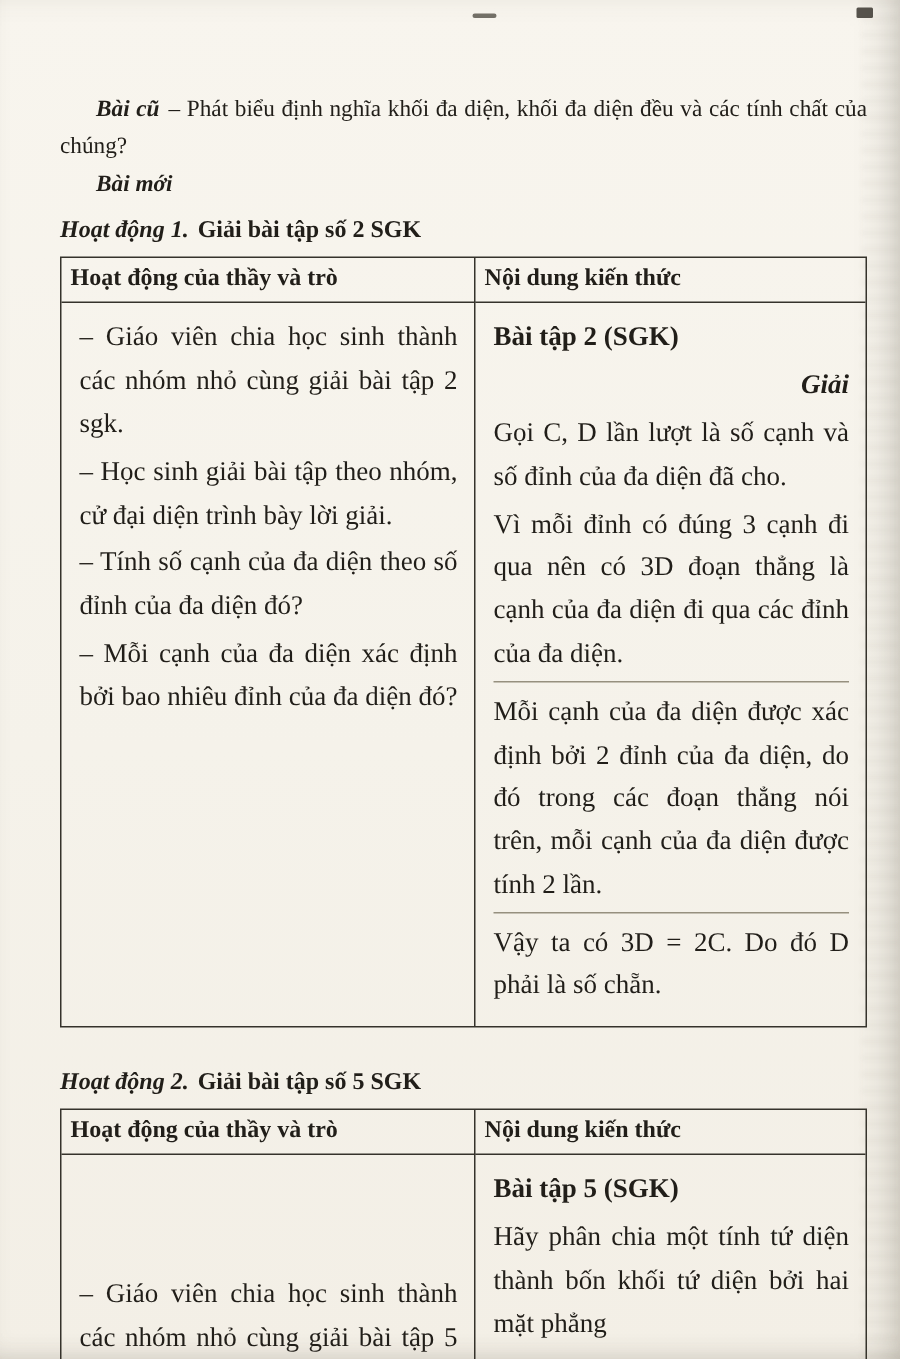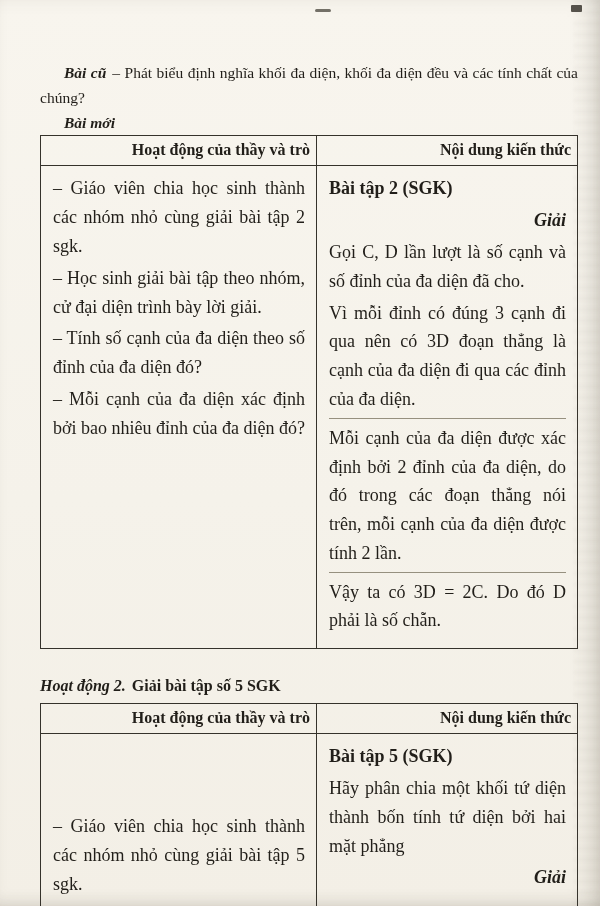--- a/index.html
+++ b/index.html
@@ -46,21 +46,21 @@
   .mt1 { margin-top: 28px; }
 
   .tbl {
     border: 1.6px solid #35322b;
     display: grid;
     grid-template-columns: 51.5% 48.5%;
     background: transparent;
     margin-bottom: 4px;
   }
   .th {
-    font-weight: bold; font-size: 16px; text-align: right;
+    font-weight: bold; font-size: 16px; text-align: left;
     padding: 5px 6px 6px 6px;
     border-bottom: 1.4px solid #35322b;
   }
   .cell-l { border-right: 1.4px solid #35322b; }
   .td {
     padding: 8px 11px 10px 12px;
     font-size: 18px; line-height: 1.6; text-align: justify;
   }
   .td p { margin-bottom: 3px; }
   .giai { text-align: right; font-weight: bold; font-style: italic; margin: 2px 0 3px 0; }
@@ -77,20 +77,23 @@
   <div class="bleed"></div>
   <div class="mark-top"></div>
   <div class="mark-corner"></div>
 
   <p class="para indent">
     <span class="bi lblgap">Bài cũ</span><span>– Phát biểu định nghĩa khối đa diện, khối đa diện đều và các tính chất của chúng?</span>
   </p>
 
   <p class="para indent bi">Bài mới</p>
 
+  <h3 class="activity">
+    <span class="bi lblgap">Hoạt động 1.</span><span class="b">Giải bài tập số 2 SGK</span>
+  </h3>
 
   <div class="tbl">
     <div class="th cell-l">Hoạt động của thầy và trò</div>
     <div class="th">Nội dung kiến thức</div>
 
     <div class="td cell-l">
       <p>– Giáo viên chia học sinh thành các nhóm nhỏ cùng giải bài tập 2 sgk.</p>
       <p>– Học sinh giải bài tập theo nhóm, cử đại diện trình bày lời giải.</p>
       <p>– Tính số cạnh của đa diện theo số đỉnh của đa diện đó?</p>
       <p>– Mỗi cạnh của đa diện xác định bởi bao nhiêu đỉnh của đa diện đó?</p>
@@ -115,18 +118,18 @@
   <div class="tbl tbl2">
     <div class="th cell-l">Hoạt động của thầy và trò</div>
     <div class="th">Nội dung kiến thức</div>
 
     <div class="td cell-l td-teacher">
       <p>– Giáo viên chia học sinh thành các nhóm nhỏ cùng giải bài tập 5 sgk.</p>
     </div>
 
     <div class="td">
       <p class="b">Bài tập 5 (SGK)</p>
-      <p>Hãy phân chia một khối tứ diện thành bốn tính tứ diện bởi hai mặt phẳng</p>
+      <p>Hãy phân chia một tính tứ diện thành bốn khối tứ diện bởi hai mặt phẳng</p>
       <p class="giai">Giải</p>
     </div>
   </div>
 
 </div>
 
 </body></html>

